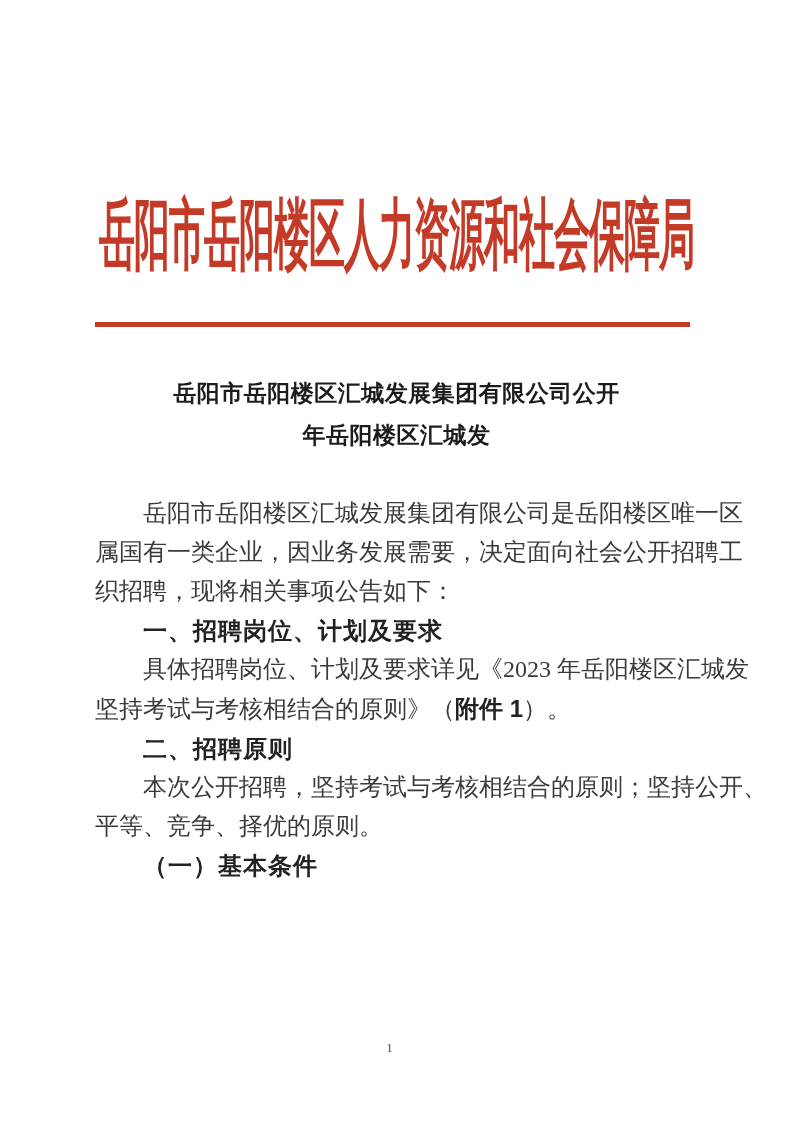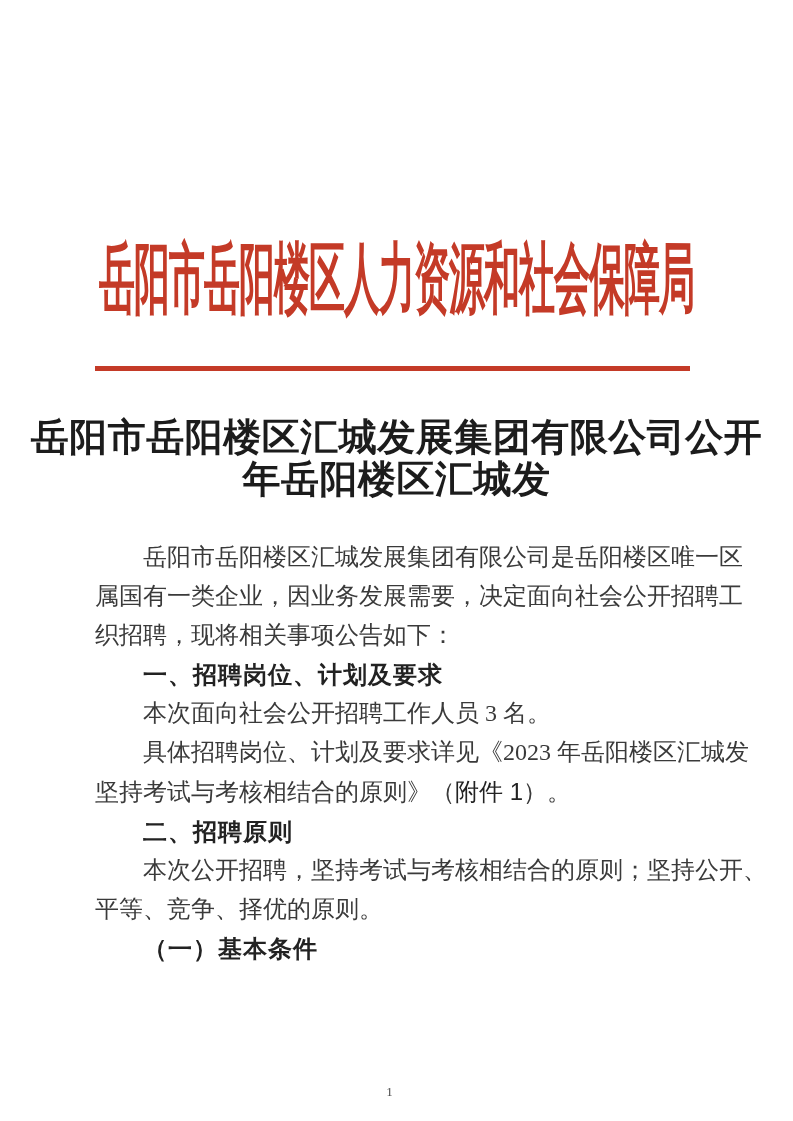--- a/index.html
+++ b/index.html
@@ -12,21 +12,20 @@
   body{
     background:#ffffff;
     font-family:"Liberation Serif", serif;
     position:relative;
     overflow:hidden;
   }
   .page{
     position:absolute;
     inset:0;
     background:#ffffff;
-    margin-top:44px;
   }
   
   .letterhead{
     position:absolute;
     left:0; right:0;
     top:196px;
     height:80px;
     text-align:center;
   }
   .letterhead .org{
@@ -48,21 +47,21 @@
     width:595px;
     height:5px;
     background:var(--accent);
   }
   
   .doc-title{
     position:absolute;
     left:0; right:0;
     top:372px;
     text-align:center;
-    font-size:38px;
+    font-size:23px;
     line-height:42px;
     font-weight:bold;
     color:#1c1c1c;
     letter-spacing:0.5px;
     font-family:Liberation Sans, sans-serif;
   }
   
   .doc-body{
     position:absolute;
     left:95px;
@@ -83,21 +82,21 @@
     text-align:justify;
     text-align-last:justify;
   }
   .heading{
     font-weight:bold;
     color:var(--ink-bold);
     font-family:"Liberation Sans", sans-serif;
     letter-spacing:1px;
   }
   .b-attach{
-    font-weight:normal;
+    font-weight:bold;
     color:var(--ink-bold);
     font-family:"Liberation Sans", sans-serif;
   }
   
   .page-number{
     position:absolute;
     left:0; right:14px;
     top:1040px;
     text-align:center;
     font-size:13px;
@@ -121,21 +120,20 @@
     <div>年岳阳楼区汇城发</div>
   </div>
 
   <div class="doc-body">
 
     <p class="indent fill">岳阳市岳阳楼区汇城发展集团有限公司是岳阳楼区唯一区</p>
     <p class="fill">属国有一类企业，因业务发展需要，决定面向社会公开招聘工</p>
     <p>织招聘，现将相关事项公告如下：</p>
 
     <p class="indent heading">一、招聘岗位、计划及要求</p>
-    <p class="indent">本次面向社会公开招聘工作人员 3 名。</p>
     <p class="indent fill">具体招聘岗位、计划及要求详见《2023 年岳阳楼区汇城发</p>
     <p><span>坚持考试与考核相结合的原则》（</span><span class="b-attach">附件 1</span><span>）。</span></p>
 
     <p class="indent heading">二、招聘原则</p>
     <p class="indent fill">本次公开招聘，坚持考试与考核相结合的原则；坚持公开、</p>
     <p>平等、竞争、择优的原则。</p>
 
     <p class="indent heading">（一）基本条件</p>
 
   </div>

